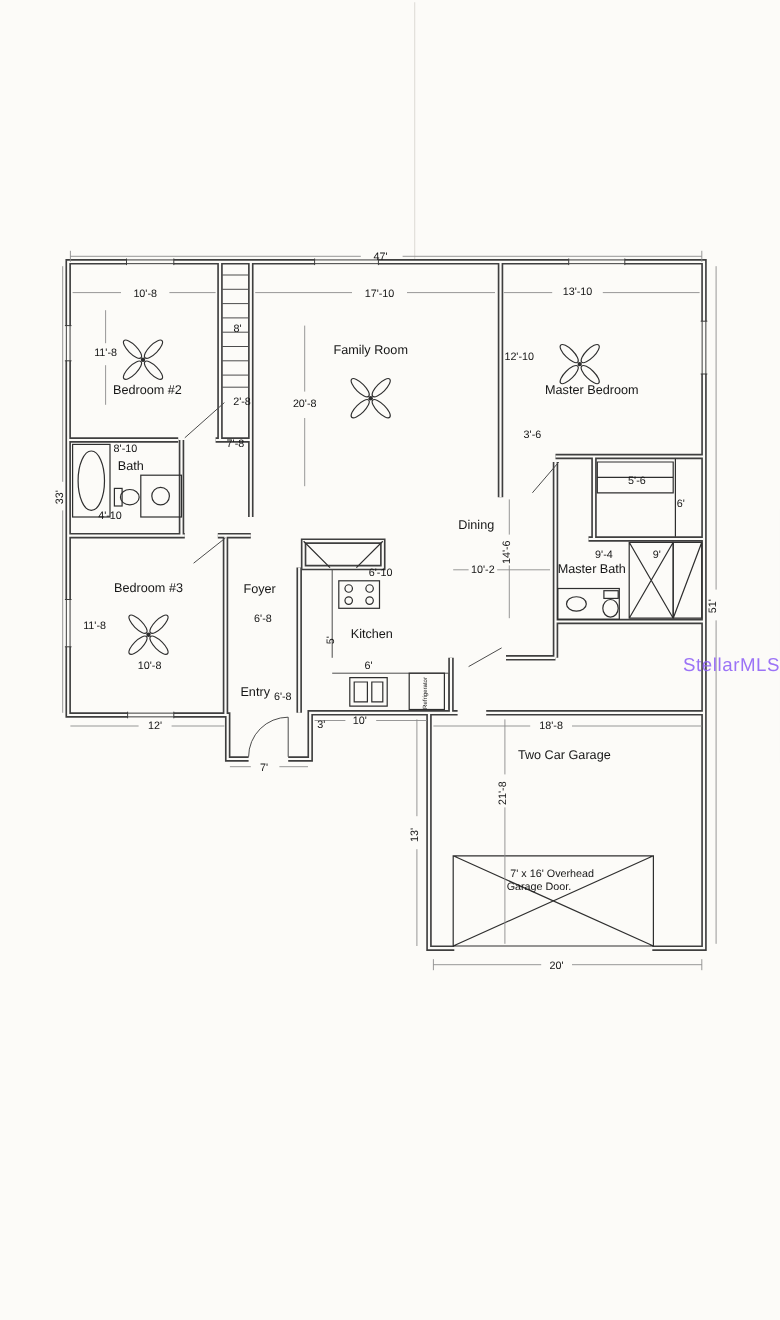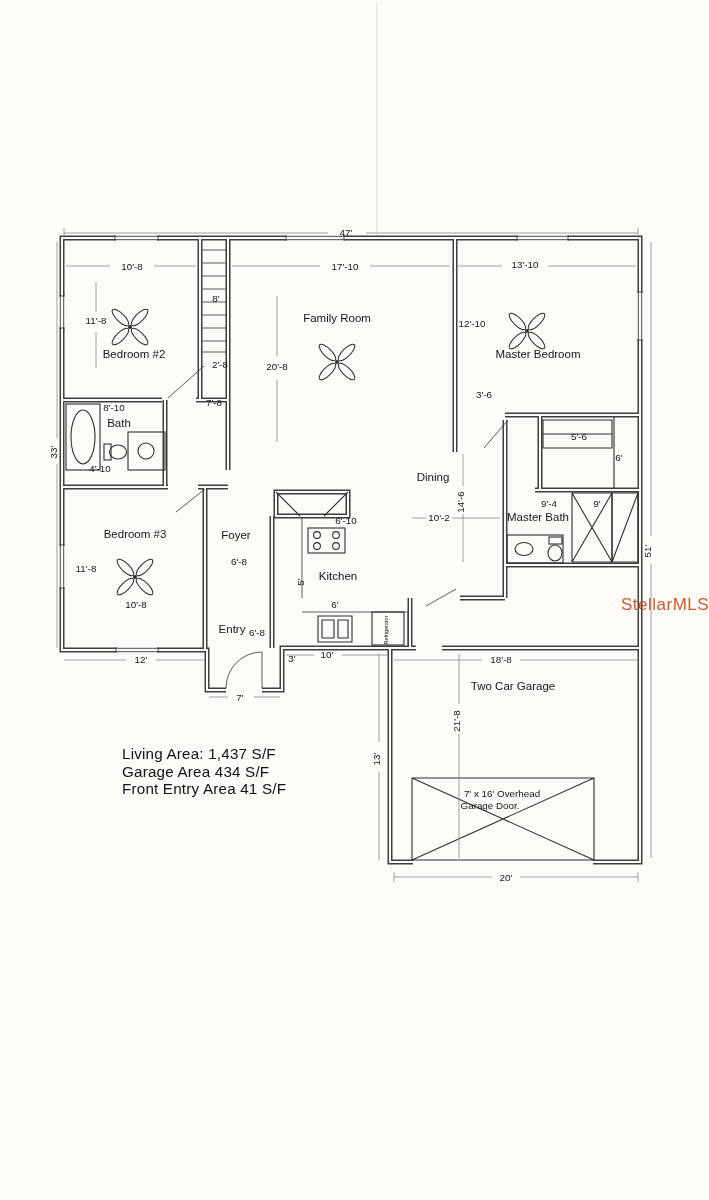--- a/index.html
+++ b/index.html
@@ -13,21 +13,21 @@
   .dimline{stroke:#8a8a8a;stroke-width:0.8;fill:none;}
   .gap{fill:#fcfbf8;stroke:none;}
   .winline{stroke:#3a3a3a;stroke-width:0.9;}
   text.lbl{font-family:"Liberation Sans",sans-serif;fill:#161616;}
   .room{font-size:11.5px;}
   .dim{font-size:9.8px;}
   .door{font-size:9.8px;}
   .tiny{font-size:5.5px;fill:#444;}
   .area-summary{position:absolute;left:122px;top:745px;color:#10131c;
         font-size:15.2px;line-height:17.6px;letter-spacing:.2px;}
-  .watermark{position:absolute;left:621px;top:595px;color:#c2410c;opacity:.85;
+  .watermark{position:absolute;left:621px;top:595px;color:#8b5cf6;opacity:.85;
         font-size:17px;letter-spacing:.5px;white-space:nowrap;}
 </style>
 </head>
 <body>
 
 <div class="page">
 
 <svg id="plan-svg" width="709" height="1200" viewBox="0 0 709 1200">
 
   <defs>
@@ -202,21 +202,16 @@
         <text x="327" y="658" class="lbl dim" text-anchor="middle">10'</text>
         <text x="292" y="662" class="lbl dim" text-anchor="middle">3'</text>
         <text x="501" y="663" class="lbl dim" text-anchor="middle">18'-8</text>
         <text x="460" y="721" class="lbl dim" text-anchor="middle" transform="rotate(-90 460 721)">21'-8</text>
         <text x="380" y="759" class="lbl dim" text-anchor="middle" transform="rotate(-90 380 759)">13'</text>
         <text x="506" y="881" class="lbl dim" text-anchor="middle">20'</text>
         <text x="651" y="551" class="lbl dim" text-anchor="middle" transform="rotate(-90 651 551)">51'</text>
       </g>
 </svg>
 
-<div class="area-summary">
-  <div>Living Area: 1,437 S/F</div>
-  <div>Garage Area 434 S/F</div>
-  <div>Front Entry Area 41 S/F</div>
+
+<div class="watermark">StellarMLS</div>
+
 </div>
 
-<div class="watermark">StellarMLS</div>
-
-</div>
-
 </body></html>

